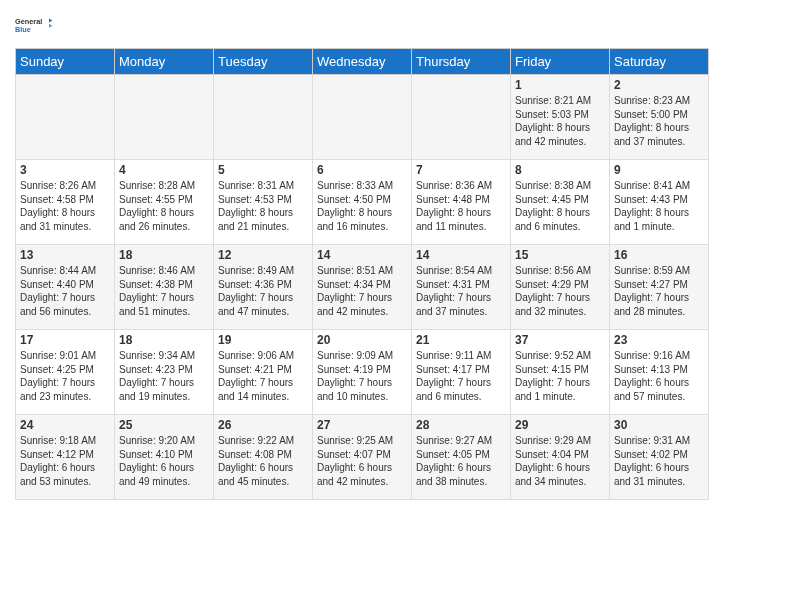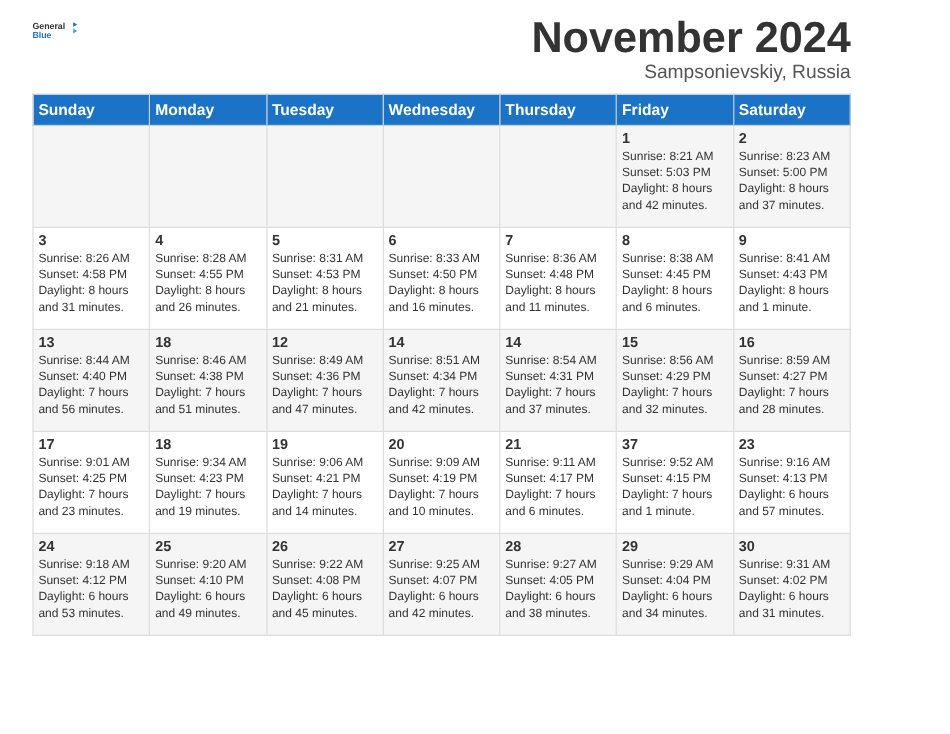--- a/index.html
+++ b/index.html
@@ -5,21 +5,21 @@
     * { margin: 0; padding: 0; box-sizing: border-box; }
     body {
       font-family: Arial, sans-serif;
       background: #fff;
       width: 792px;
       height: 612px;
       overflow: hidden;
     }
     .container {
       width: 724px;
-      padding: 10px 15px 5px 27px;
+      padding: 10px 15px 5px 15px;
     }
     .header-row {
       display: flex;
       justify-content: space-between;
       align-items: flex-start;
       margin-bottom: 8px;
     }
     .logo {
       display: flex;
       flex-direction: column;
@@ -42,21 +42,21 @@
       color: #555;
     }
     table {
       width: 100%;
       border-collapse: collapse;
     }
     thead tr th {
       background-color: #1a73c7;
       color: white;
       font-size: 13px;
-      font-weight: bold;
+      font-weight: normal;
       padding: 5px 4px;
       text-align: left;
       border: 1px solid #ccc;
     }
     tbody tr td {
       vertical-align: top;
       border: 1px solid #ddd;
       padding: 3px 4px;
       font-size: 10.5px;
       color: #333;
@@ -88,24 +88,20 @@
 
 <div class="container">
   <div class="header-row">
     <div class="logo">
       <svg class="logo-icon" viewBox="0 0 120 55" width="120" height="55">
           <text x="0" y="24" font-family="Arial" font-size="22" font-weight="bold" fill="#333">General</text>
           <text x="0" y="48" font-family="Arial" font-size="22" font-weight="bold" fill="#1a73c7">Blue</text>
           <polygon points="102,8 112,14 102,20" fill="#1a73c7"></polygon>
           <polygon points="102,24 112,30 102,36" fill="#4a9fd4"></polygon>
         </svg>
-    </div>
-    <div class="title-block">
-      <div class="month-title">November 2024</div>
-      <div class="subtitle">Sampsonievskiy, Russia</div>
     </div>
   </div>
 
   <table>
     <thead>
       <tr>
         <th>Sunday</th>
         <th>Monday</th>
         <th>Tuesday</th>
         <th>Wednesday</th>

